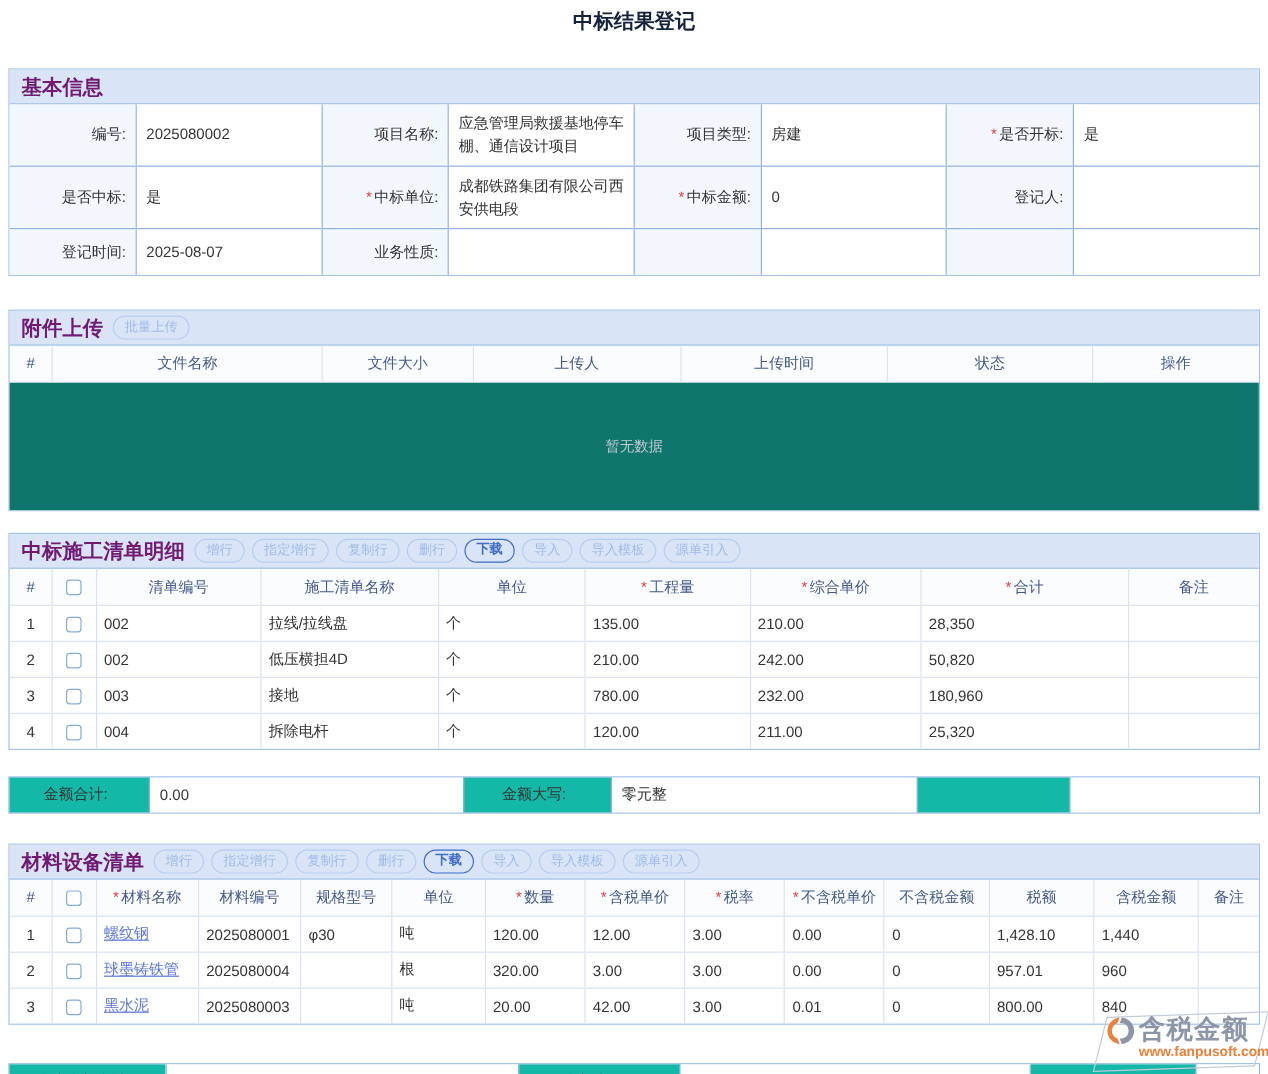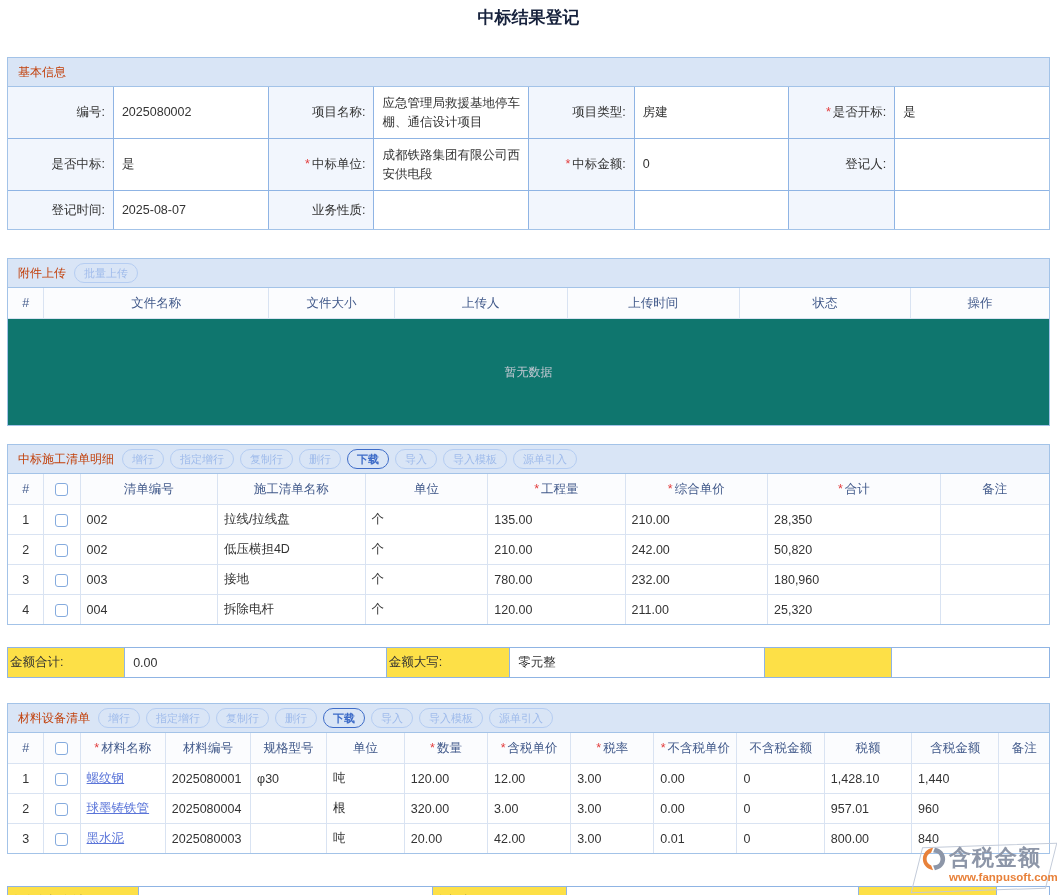--- a/index.html
+++ b/index.html
@@ -9,29 +9,29 @@
   }
   .page-title{text-align:center;font-size:17px;font-weight:bold;color:#16213c;margin:6px 0 0;line-height:24px;}
 
   
   .sec{margin:0 7px;border:1px solid #a3c3e8;background:#fff;}
   #sec-basic{margin-top:27px;}
   #sec-attach{margin-top:28px;}
   #sec-list{margin-top:18px;}
   #sec-mat{margin-top:25px;}
   .sec-head{height:28px;background:#d9e5f6;display:flex;align-items:center;padding:0 10px;border-bottom:1px solid #a3c3e8;}
-  .sec-title{font-size:12px;font-weight:normal;color:#c2410c;white-space:nowrap;}
+  .sec-title{font-size:17px;font-weight:bold;color:#701a75;white-space:nowrap;}
 
   
   .toolbar{display:flex;gap:6px;margin-left:8px;align-items:center;}
   .tbtn{
     font-family:inherit;font-size:11px;line-height:14px;padding:2px 9px;
     color:#9fbbeb;background:transparent;border:1px solid #b5cdf2;border-radius:10px;cursor:pointer;white-space:nowrap;
   }
-  .tbtn.em{color:#3e6cc8;border-color:#3e6cc8;font-weight:bold;}
+  .tbtn.em{color:#3e6cc8;border-color:#3e6cc8;font-weight:bold;font-family:Liberation Mono, monospace;}
 
   
   table.binfo{width:100%;border-collapse:collapse;table-layout:fixed;}
   .binfo td{border-left:1px solid #8fb4e4;border-top:1px solid #8fb4e4;font-size:12.5px;vertical-align:middle;}
   .binfo td:first-child{border-left:none;}
   .binfo tr:first-child td{border-top:none;}
   .binfo tr:nth-child(1) td,.binfo tr:nth-child(2) td{height:45px;}
   .binfo tr:nth-child(3) td{height:32px;}
   .binfo td.lbl{background:#f2f6fd;text-align:right;padding:3px 8px 3px 2px;width:10.2%;}
   .binfo td.val{background:#fff;text-align:left;padding:3px 8px;width:14.8%;line-height:1.45;}
@@ -65,21 +65,21 @@
   .tbl-mat th:nth-child(11){width:8.1%}.tbl-mat th:nth-child(12){width:8.1%}
   .tbl-mat th:nth-child(13){width:8.1%}
 
   
   .totals-wrap{margin:0 7px;border:1px solid #8fb4e4;}
   #totals1{margin-top:22px;}
   #totals2{margin-top:32px;}
   table.totals{width:100%;border-collapse:collapse;table-layout:fixed;}
   .totals td{border-left:1px solid #8fb4e4;height:29px;font-size:12.5px;vertical-align:middle;}
   .totals td:first-child{border-left:none;}
-  .totals td.lbl{background:#fde047;text-align:left;padding:0 8px 0 2px;}
+  .totals td.lbl{background:#14b8a6;text-align:center;padding:0 8px 0 2px;}
   .totals td.val{background:#fff;text-align:left;padding:0 8px;}
   #totals1 td:nth-child(1){width:10.2%}#totals1 td:nth-child(2){width:23.5%}
   #totals1 td:nth-child(3){width:10.8%}#totals1 td:nth-child(4){width:22.8%}
   #totals1 td:nth-child(5){width:11.2%}
   #totals2 td:nth-child(1){width:11.5%}#totals2 td:nth-child(2){width:26.6%}
   #totals2 td:nth-child(3){width:11.9%}#totals2 td:nth-child(4){width:26.4%}
   #totals2 td:nth-child(5){width:12.2%}
 
   
   .req{color:#e23c3c;margin-right:2px;}

